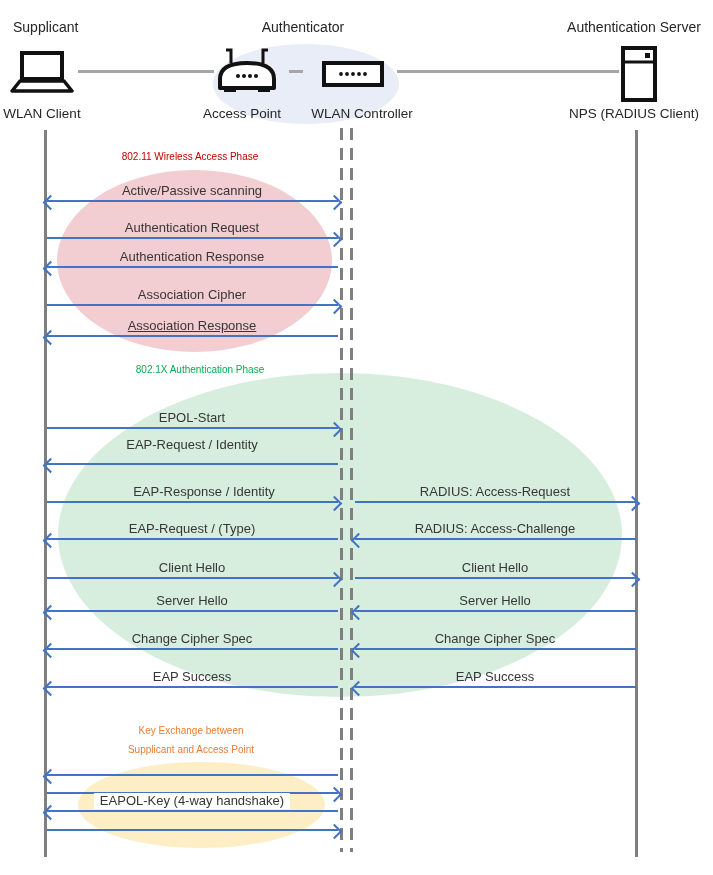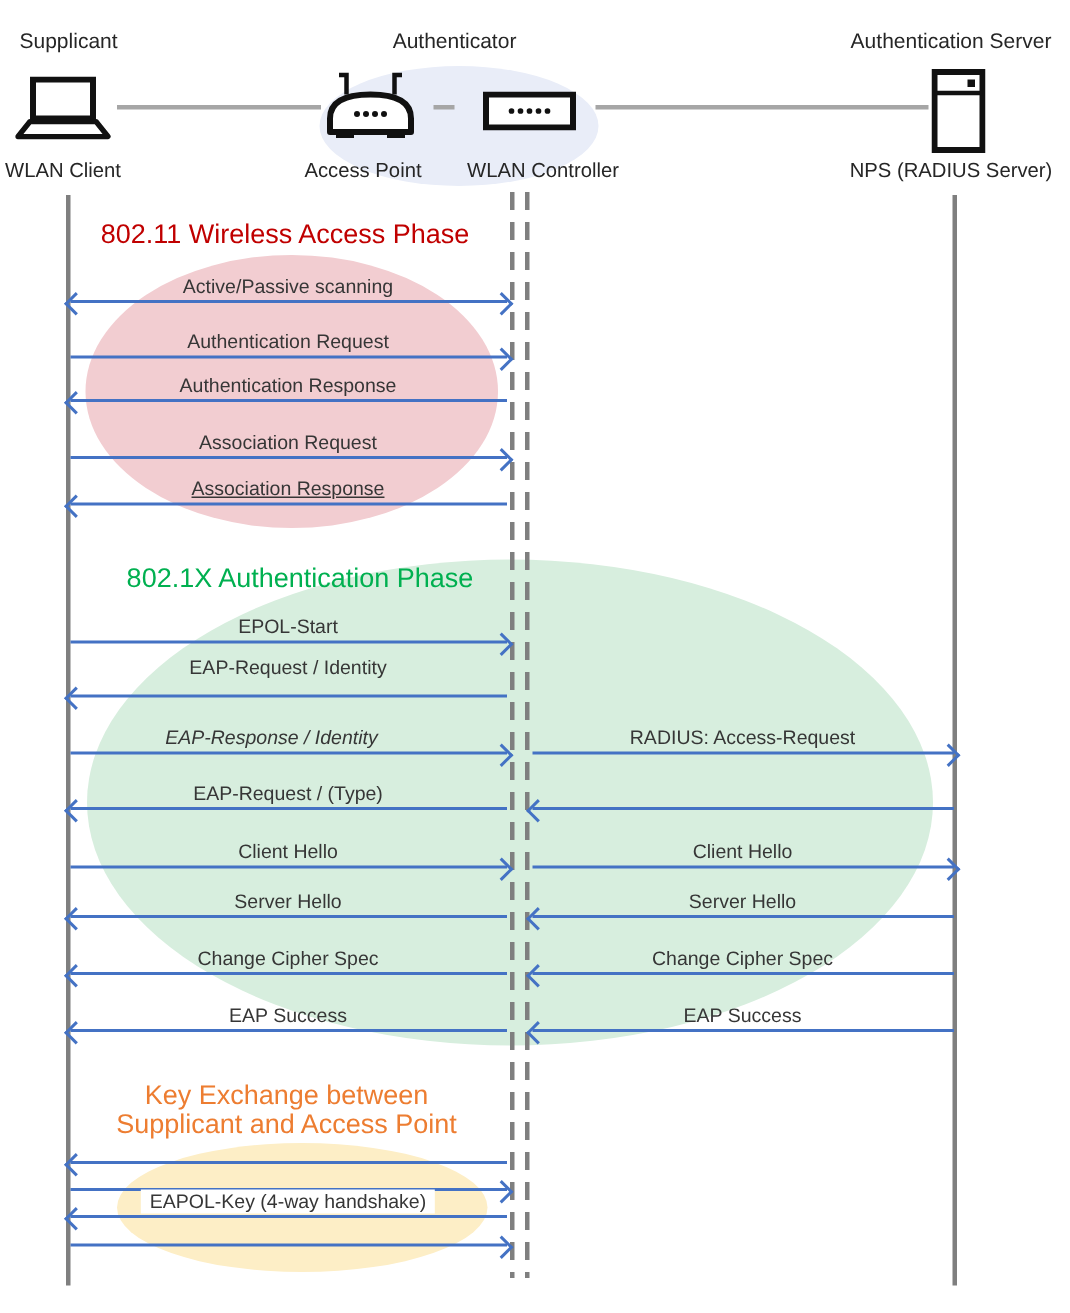--- a/index.html
+++ b/index.html
@@ -29,25 +29,25 @@
   .lifeline.dashed{
     top:128px;height:724px;background:repeating-linear-gradient(to bottom,var(--lifeline) 0 12px,transparent 12px 20px);
   }
   
   .phase-ellipse{position:absolute;border-radius:50%;z-index:1;}
   .ellipse-p1{left:57px;top:170px;width:275px;height:182px;background:var(--phase1-fill);}
   .ellipse-p2{left:58px;top:373px;width:564px;height:324px;background:var(--phase2-fill);}
   .ellipse-p3{left:78px;top:762px;width:247px;height:86px;background:var(--phase3-fill);}
   
   .phase-title{
-    position:absolute;transform:translateX(-50%);font-size:18px;white-space:pre-line;
+    position:absolute;transform:translateX(-50%);font-size:10px;white-space:pre-line;
     text-align:center;line-height:19px;z-index:3;
   }
   .title-p1{left:190px;top:147px;color:var(--phase1-title);}
-  .title-p2{left:200px;top:376px;color:var(--phase2-title);}
+  .title-p2{left:200px;top:360px;color:var(--phase2-title);}
   .title-p3{left:191px;top:721px;color:var(--phase3-title);}
   
   #messages{position:absolute;left:0;top:0;width:100%;height:100%;z-index:3;text-align:center;}
   .arrow{position:absolute;height:0;border-top:2px solid var(--arrow);}
   .dir-right::after,.dir-both::after{
     content:"";position:absolute;width:9px;height:9px;right:-2px;top:-5.5px;
     border-top:2px solid var(--arrow);border-right:2px solid var(--arrow);transform:rotate(45deg);
   }
   .dir-left::before,.dir-both::before{
     content:"";position:absolute;width:9px;height:9px;left:-2px;top:-5.5px;
@@ -102,21 +102,21 @@
 
   <svg class="icon" style="left:621px;top:46px" width="36" height="56" viewBox="0 0 36 56">
     <rect x="2" y="2" width="32" height="52" fill="#fff" stroke="#111" stroke-width="4"></rect>
     <line x1="2" y1="16" x2="34" y2="16" stroke="#111" stroke-width="3"></line>
     <rect x="24" y="7" width="5" height="5" fill="#111"></rect>
   </svg>
 
   <div class="nlabel" style="left:42px">WLAN Client</div>
   <div class="nlabel" style="left:242px">Access Point</div>
   <div class="nlabel" style="left:362px">WLAN Controller</div>
-  <div class="nlabel" style="left:634px">NPS (RADIUS Server)</div>
+  <div class="nlabel" style="left:634px">NPS (RADIUS Client)</div>
 
   <div class="phase-ellipse ellipse-p1"></div>
   <div class="phase-ellipse ellipse-p2"></div>
   <div class="phase-ellipse ellipse-p3"></div>
 
   <div class="lifeline" style="left:44px"></div>
   <div class="lifeline dashed" style="left:340px"></div>
   <div class="lifeline dashed" style="left:350px"></div>
   <div class="lifeline" style="left:635px"></div>
 
@@ -126,34 +126,35 @@
 Supplicant and Access Point</div>
 
   <div id="messages">
       <div class="arrow dir-both" style="left: 47px; width: 291px; top: 200px;"></div>
       <div class="mlabel" style="left: 192px; top: 183px;">Active/Passive scanning</div>
       <div class="arrow dir-right" style="left: 47px; width: 291px; top: 237px;"></div>
       <div class="mlabel" style="left: 192px; top: 220px;">Authentication Request</div>
       <div class="arrow dir-left" style="left: 47px; width: 291px; top: 266px;"></div>
       <div class="mlabel" style="left: 192px; top: 249px;">Authentication Response</div>
       <div class="arrow dir-right" style="left: 47px; width: 291px; top: 304px;"></div>
-      <div class="mlabel" style="left: 192px; top: 287px;">Association Request</div>
+      <div class="mlabel" style="left: 192px; top: 287px;">Association Cipher</div>
       <div class="arrow dir-left" style="left: 47px; width: 291px; top: 335px;"></div>
       <div class="mlabel" style="left: 192px; top: 318px; text-decoration: underline;">Association Response</div>
       <div class="arrow dir-right" style="left: 47px; width: 291px; top: 427px;"></div>
       <div class="mlabel" style="left: 192px; top: 410px;">EPOL-Start</div>
       <div class="arrow dir-left" style="left: 47px; width: 291px; top: 463px;"></div>
       <div class="mlabel" style="left: 192px; top: 437px;">EAP-Request / Identity</div>
       <div class="arrow dir-right" style="left: 47px; width: 291px; top: 501px;"></div>
-      <div class="mlabel" style="left: 181px; top: 484px; font-style: italic;">EAP-Response / Identity</div>
+      <div class="mlabel" style="left: 204px; top: 484px;">EAP-Response / Identity</div>
       <div class="arrow dir-right" style="left: 355px; width: 281px; top: 501px;"></div>
       <div class="mlabel" style="left: 495px; top: 484px;">RADIUS: Access-Request</div>
       <div class="arrow dir-left" style="left: 47px; width: 291px; top: 538px;"></div>
       <div class="mlabel" style="left: 192px; top: 521px;">EAP-Request / (Type)</div>
       <div class="arrow dir-left" style="left: 355px; width: 281px; top: 538px;"></div>
+      <div class="mlabel" style="left: 495px; top: 521px;">RADIUS: Access-Challenge</div>
       <div class="arrow dir-right" style="left: 47px; width: 291px; top: 577px;"></div>
       <div class="mlabel" style="left: 192px; top: 560px;">Client Hello</div>
       <div class="arrow dir-right" style="left: 355px; width: 281px; top: 577px;"></div>
       <div class="mlabel" style="left: 495px; top: 560px;">Client Hello</div>
       <div class="arrow dir-left" style="left: 47px; width: 291px; top: 610px;"></div>
       <div class="mlabel" style="left: 192px; top: 593px;">Server Hello</div>
       <div class="arrow dir-left" style="left: 355px; width: 281px; top: 610px;"></div>
       <div class="mlabel" style="left: 495px; top: 593px;">Server Hello</div>
       <div class="arrow dir-left" style="left: 47px; width: 291px; top: 648px;"></div>
       <div class="mlabel" style="left: 192px; top: 631px;">Change Cipher Spec</div>

